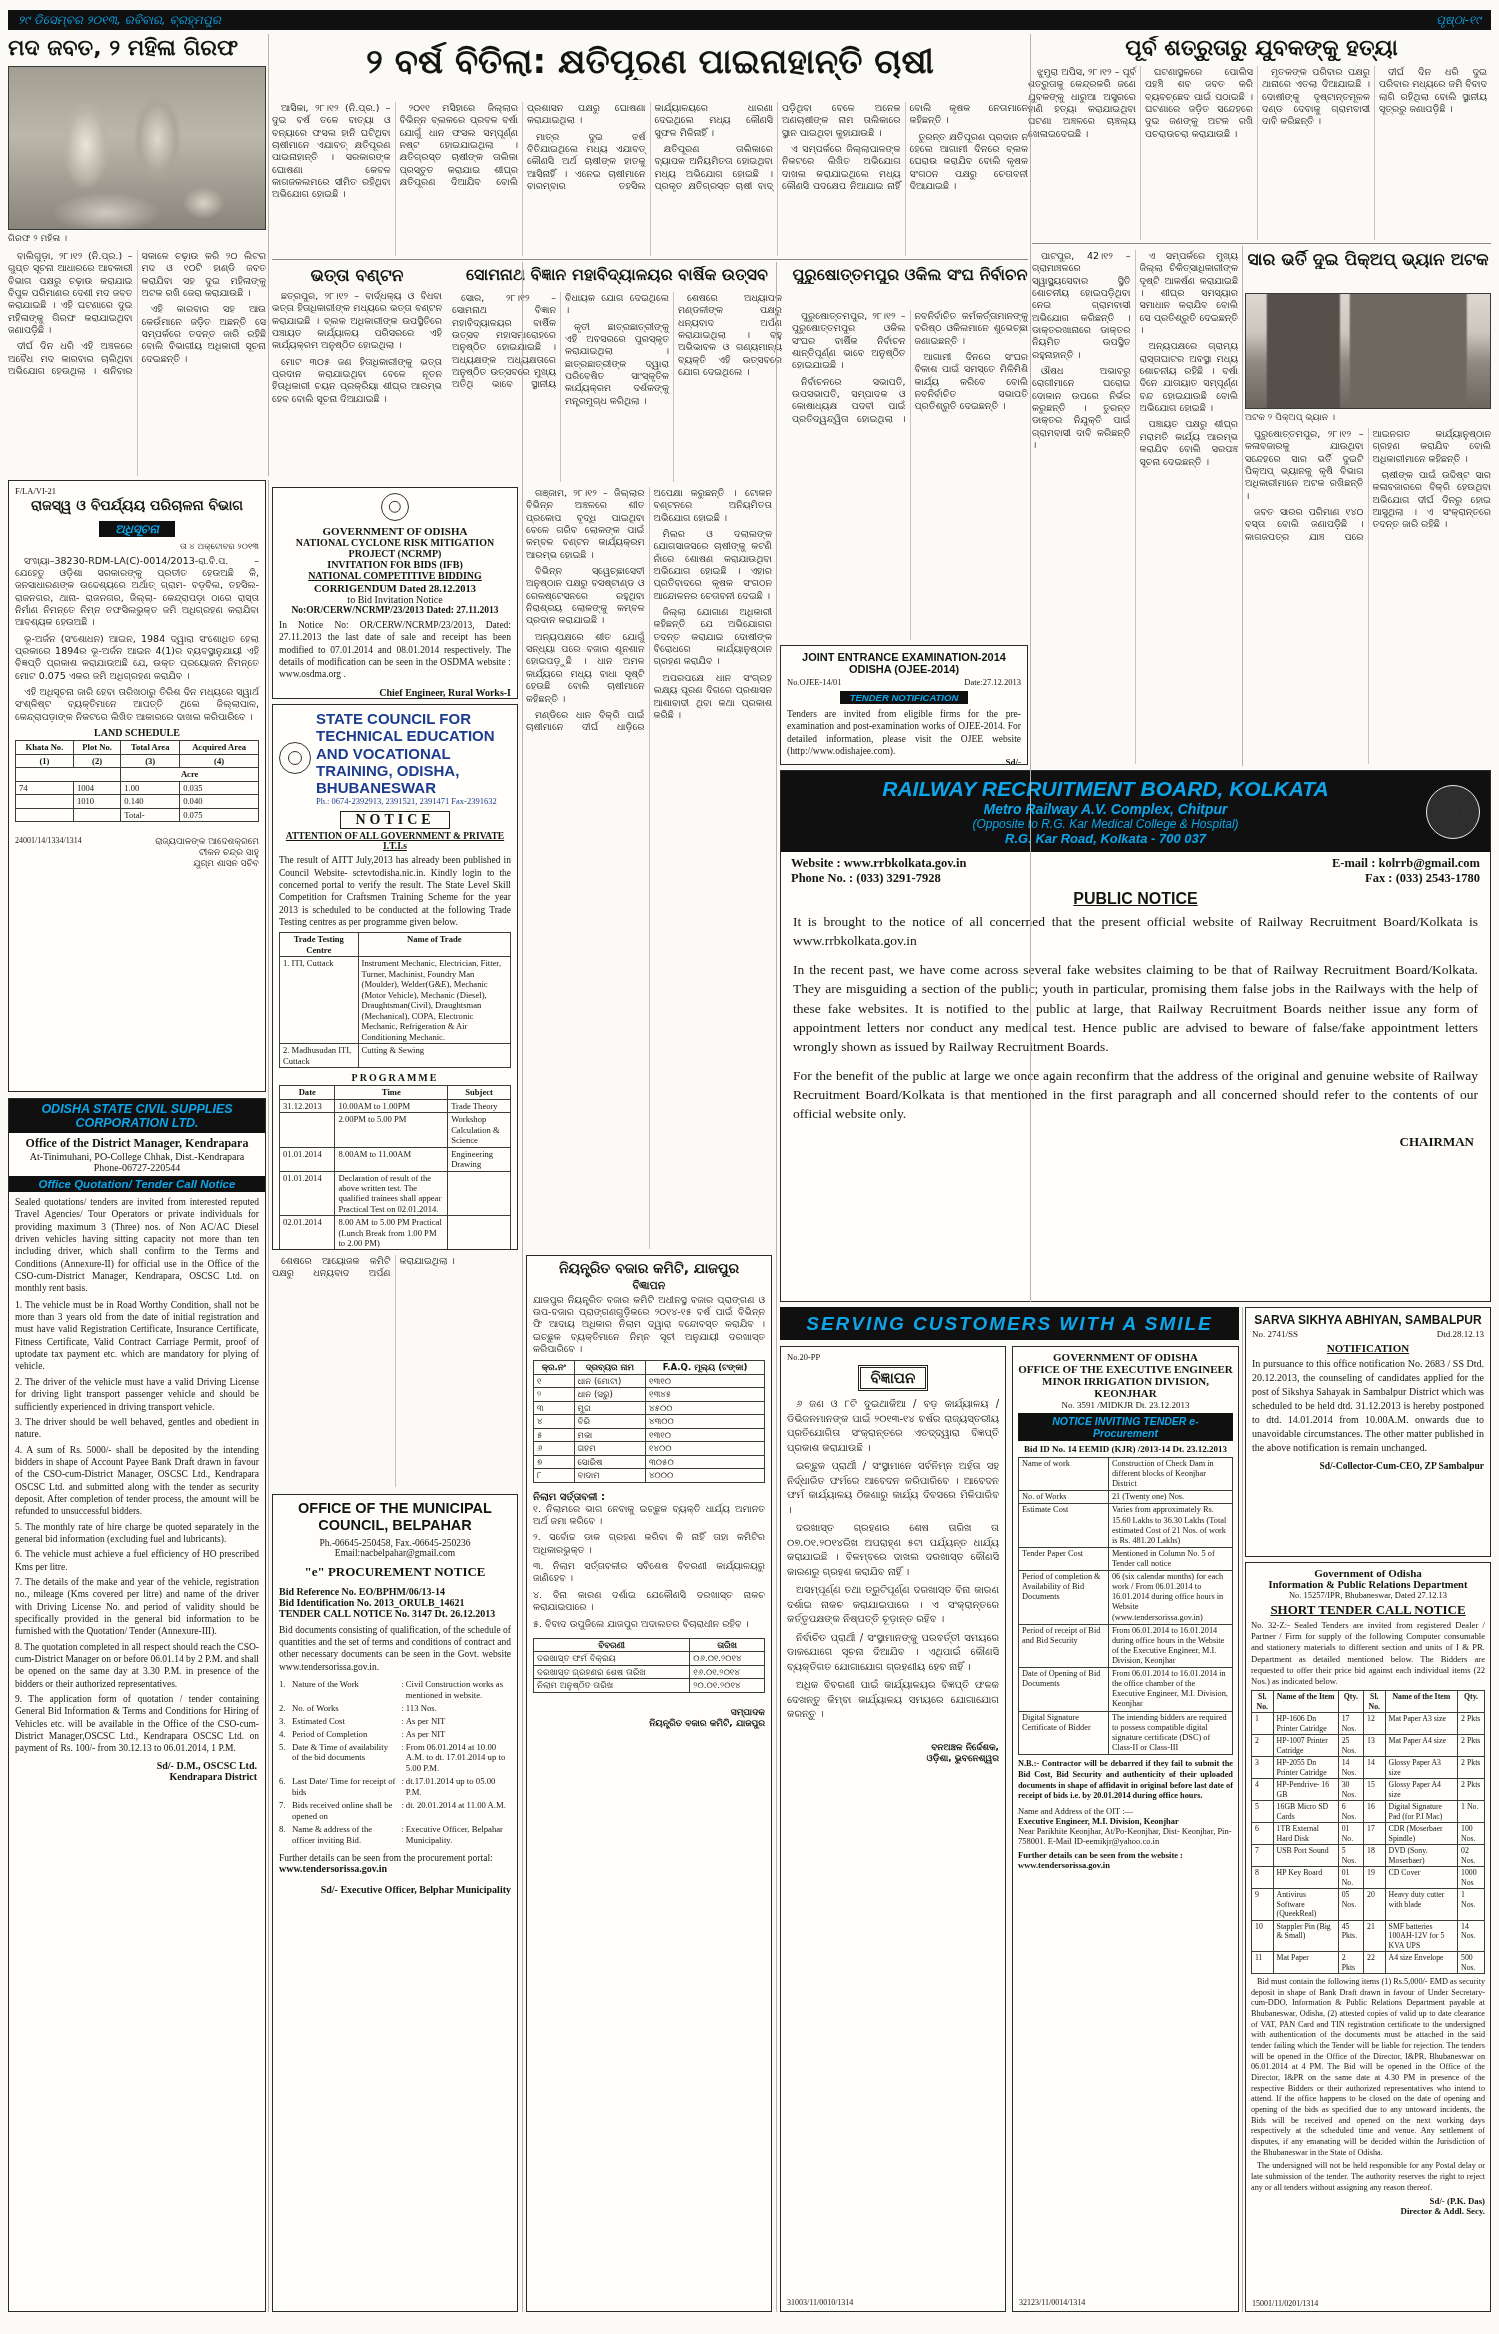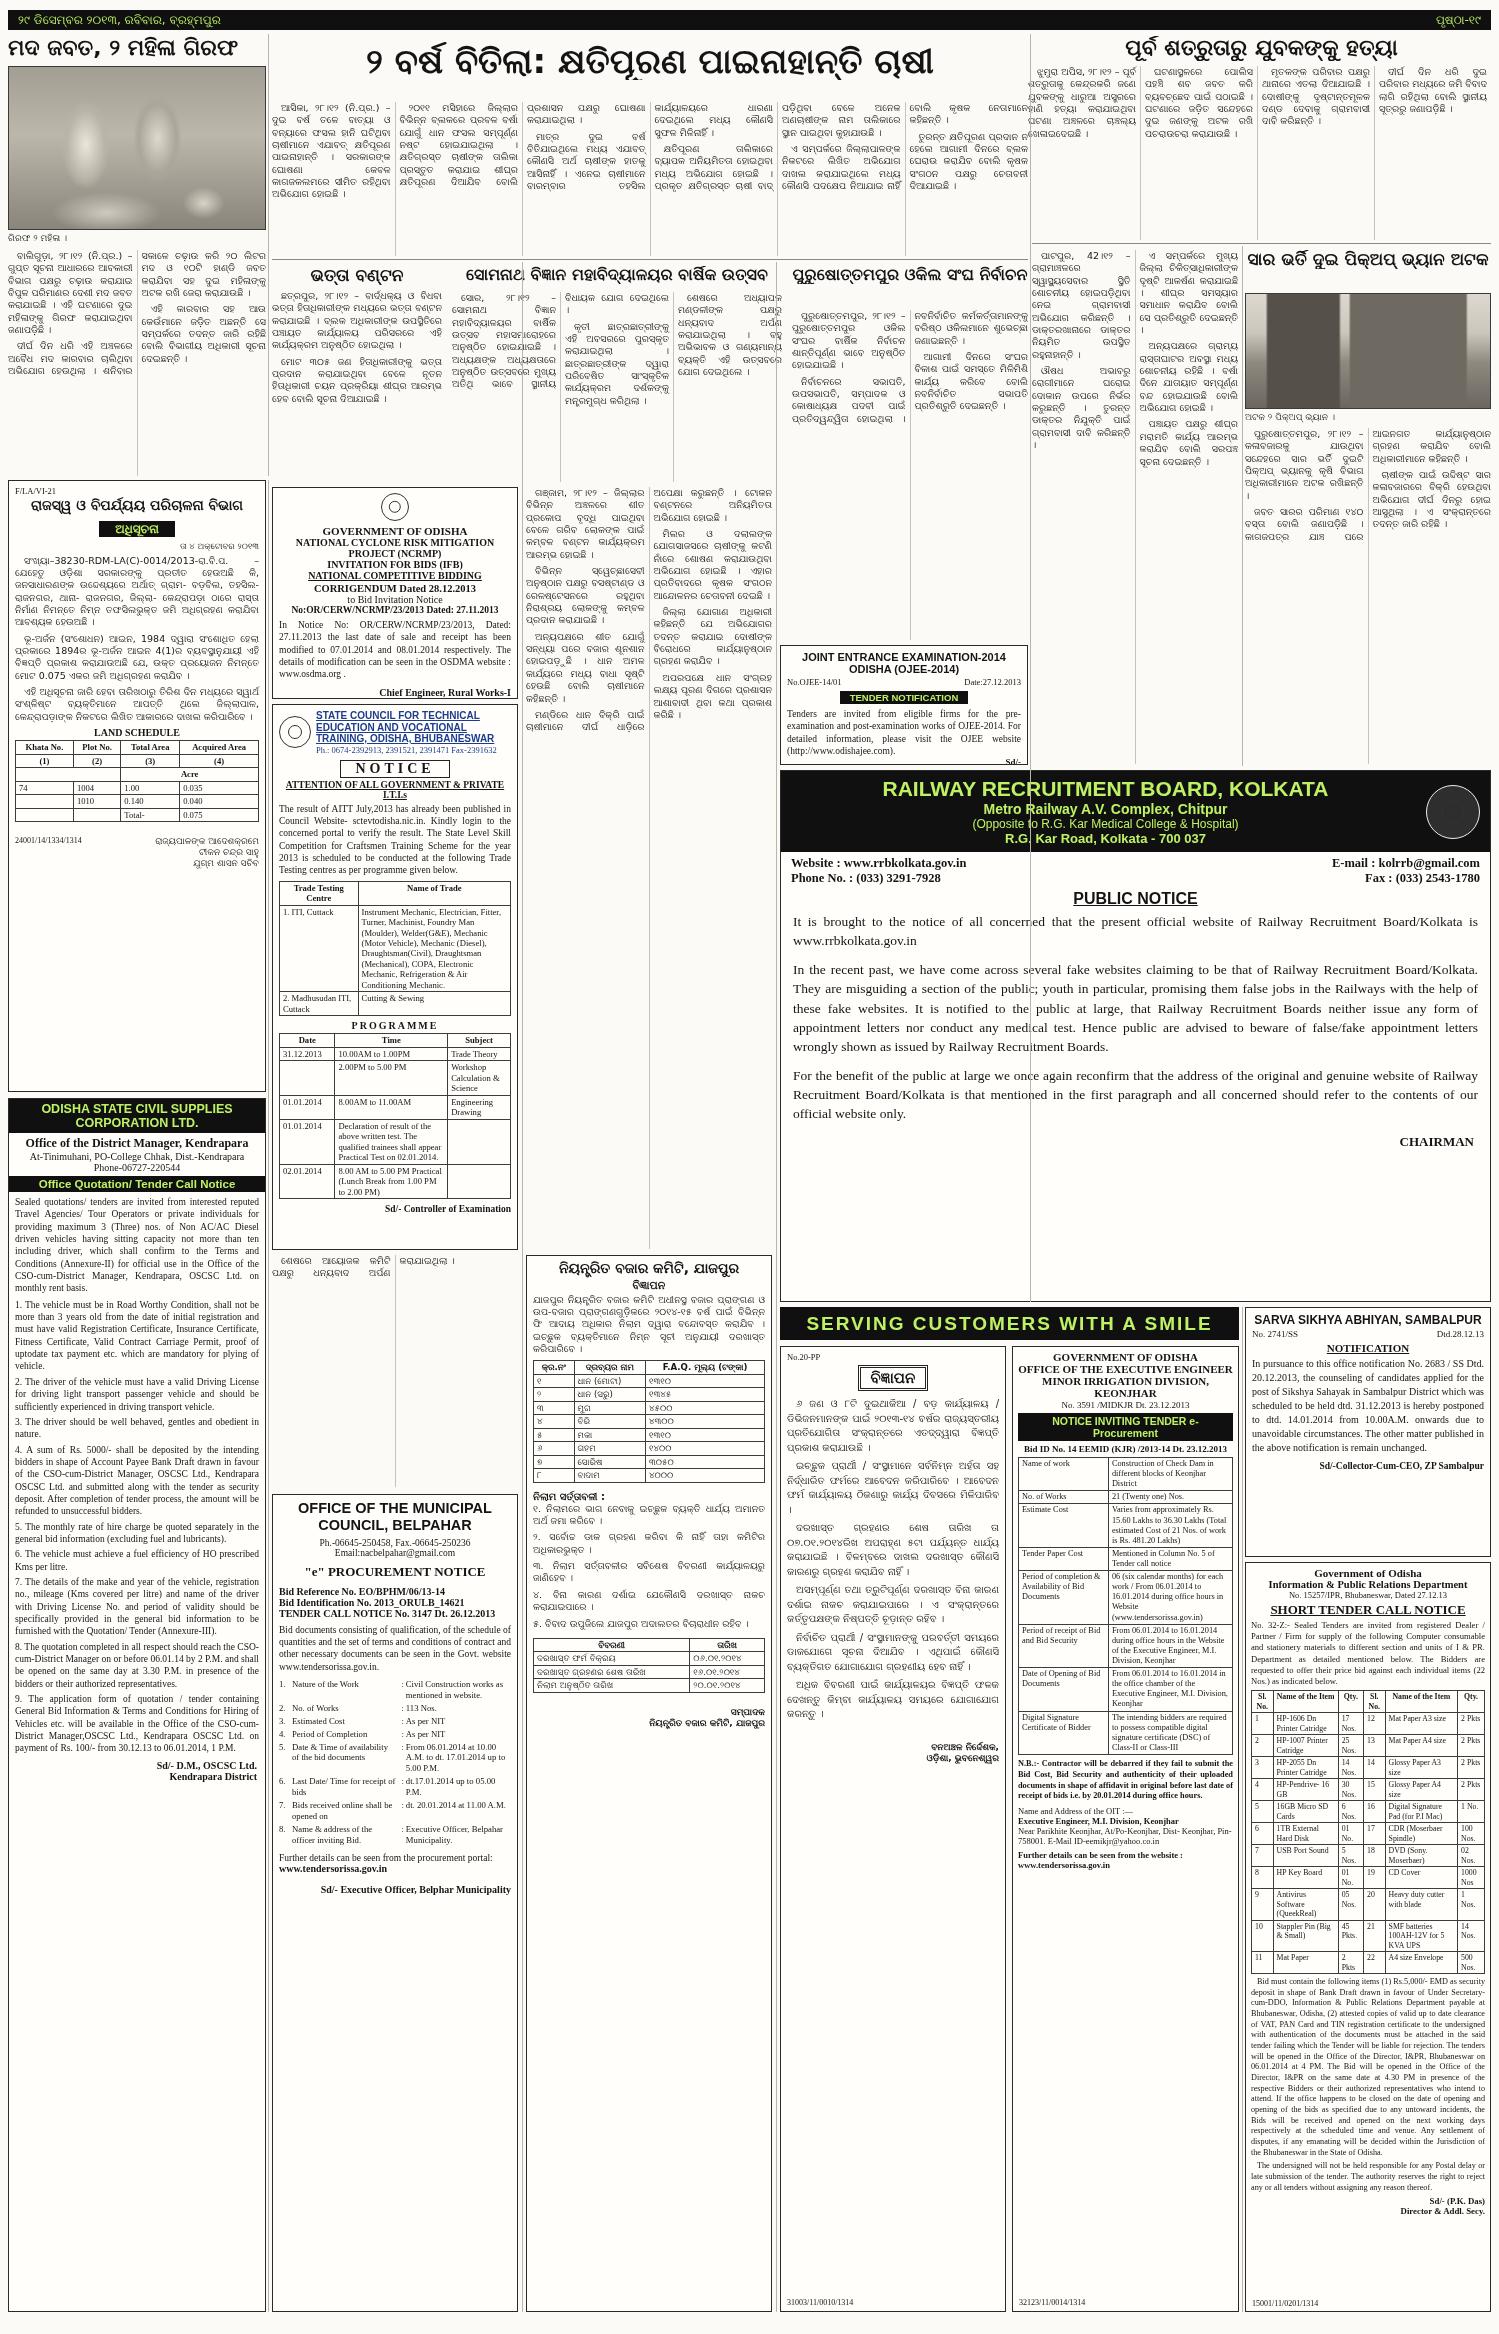--- a/index.html
+++ b/index.html
@@ -1,21 +1,21 @@
 <!DOCTYPE html>
 <html><head>
 <meta charset="utf-8">
 <style>
   html,body{margin:0;padding:0;background:#d8d5ce;}
   .np{position:relative;width:1499px;height:2334px;background:#fbfaf6;margin:0 auto;
       font-family:"Liberation Serif",serif;color:#141414;overflow:hidden;
       box-shadow:0 0 8px rgba(0,0,0,.4);}
   .abs{position:absolute;box-sizing:border-box;overflow:hidden;}
   .box{border:1px solid #2a2a2a;background:#fffefb;padding:5px 6px;}
-  .bar{background:#101010;color:#bef264;}
+  .bar{background:#101010;color:#0ea5e9;font-style:italic;}
   .vr{width:1px;background:#b9b5ac;}
   .hr{height:1px;background:#8d897f;}
   
   .od{font-family:"DejaVu Sans",sans-serif;}
   .en{font-family:"Liberation Serif",serif;}
   .ens{font-family:"Liberation Sans",sans-serif;}
   .bt{font-size:9.5px;line-height:1.3;text-align:justify;}
   .bt p{margin:0 0 4px 0;text-indent:9px;}
   .c2{column-count:2;column-gap:9px;column-rule:1px solid #c7c3b9;}
   .c3{column-count:3;column-gap:9px;column-rule:1px solid #c7c3b9;}
@@ -246,21 +246,21 @@
     <div class="b" style="font-size:9.5px;">No:OR/CERW/NCRMP/23/2013 Dated: 27.11.2013</div>
     <div class="bt" style="text-align:justify;margin-top:4px;">In Notice No: OR/CERW/NCRMP/23/2013, Dated: 27.11.2013 the last date of sale and receipt has been modified to 07.01.2014 and 08.01.2014 respectively. The details of modification can be seen in the OSDMA website : www.osdma.org .</div>
     <div class="rt b" style="font-size:10px;margin-top:6px;">Chief Engineer, Rural Works-I</div>
     <div class="rt" style="font-size:10px;">Odisha, Bhubaneswar</div>
   </div>
 
   <div class="abs box en" style="left:272px;top:704px;width:246px;height:546px;">
     <div style="display:flex;gap:5px;align-items:center;">
       <span class="emb" style="width:30px;height:30px;flex:none;"></span>
       <div>
-        <div class="b blue ens" style="font-size:10px;line-height:1.15;text-decoration:underline;">STATE COUNCIL FOR TECHNICAL EDUCATION AND VOCATIONAL TRAINING, ODISHA, BHUBANESWAR</div>
+        <div class="b blue ens" style="font-size:15px;line-height:1.15;">STATE COUNCIL FOR TECHNICAL EDUCATION AND VOCATIONAL TRAINING, ODISHA, BHUBANESWAR</div>
         <div class="blue" style="font-size:8.5px;">Ph.: 0674-2392913, 2391521, 2391471 Fax-2391632</div>
       </div>
     </div>
     <div class="ctr" style="margin:4px 0 2px;"><span class="notice-word" style="font-size:14px;">NOTICE</span></div>
     <div class="ctr b u" style="font-size:9.5px;">ATTENTION OF ALL GOVERNMENT &amp; PRIVATE I.T.I.s</div>
     <div class="bt" style="margin-top:3px;">The result of AITT July,2013 has already been published in Council Website- sctevtodisha.nic.in. Kindly login to the concerned portal to verify the result. The State Level Skill Competition for Craftsmen Training Scheme for the year 2013 is scheduled to be conducted at the following Trade Testing centres as per programme given below.</div>
     <table class="tbl" style="margin-top:4px;">
       <thead>
           <tr>
             <th>Trade Testing Centre</th>

